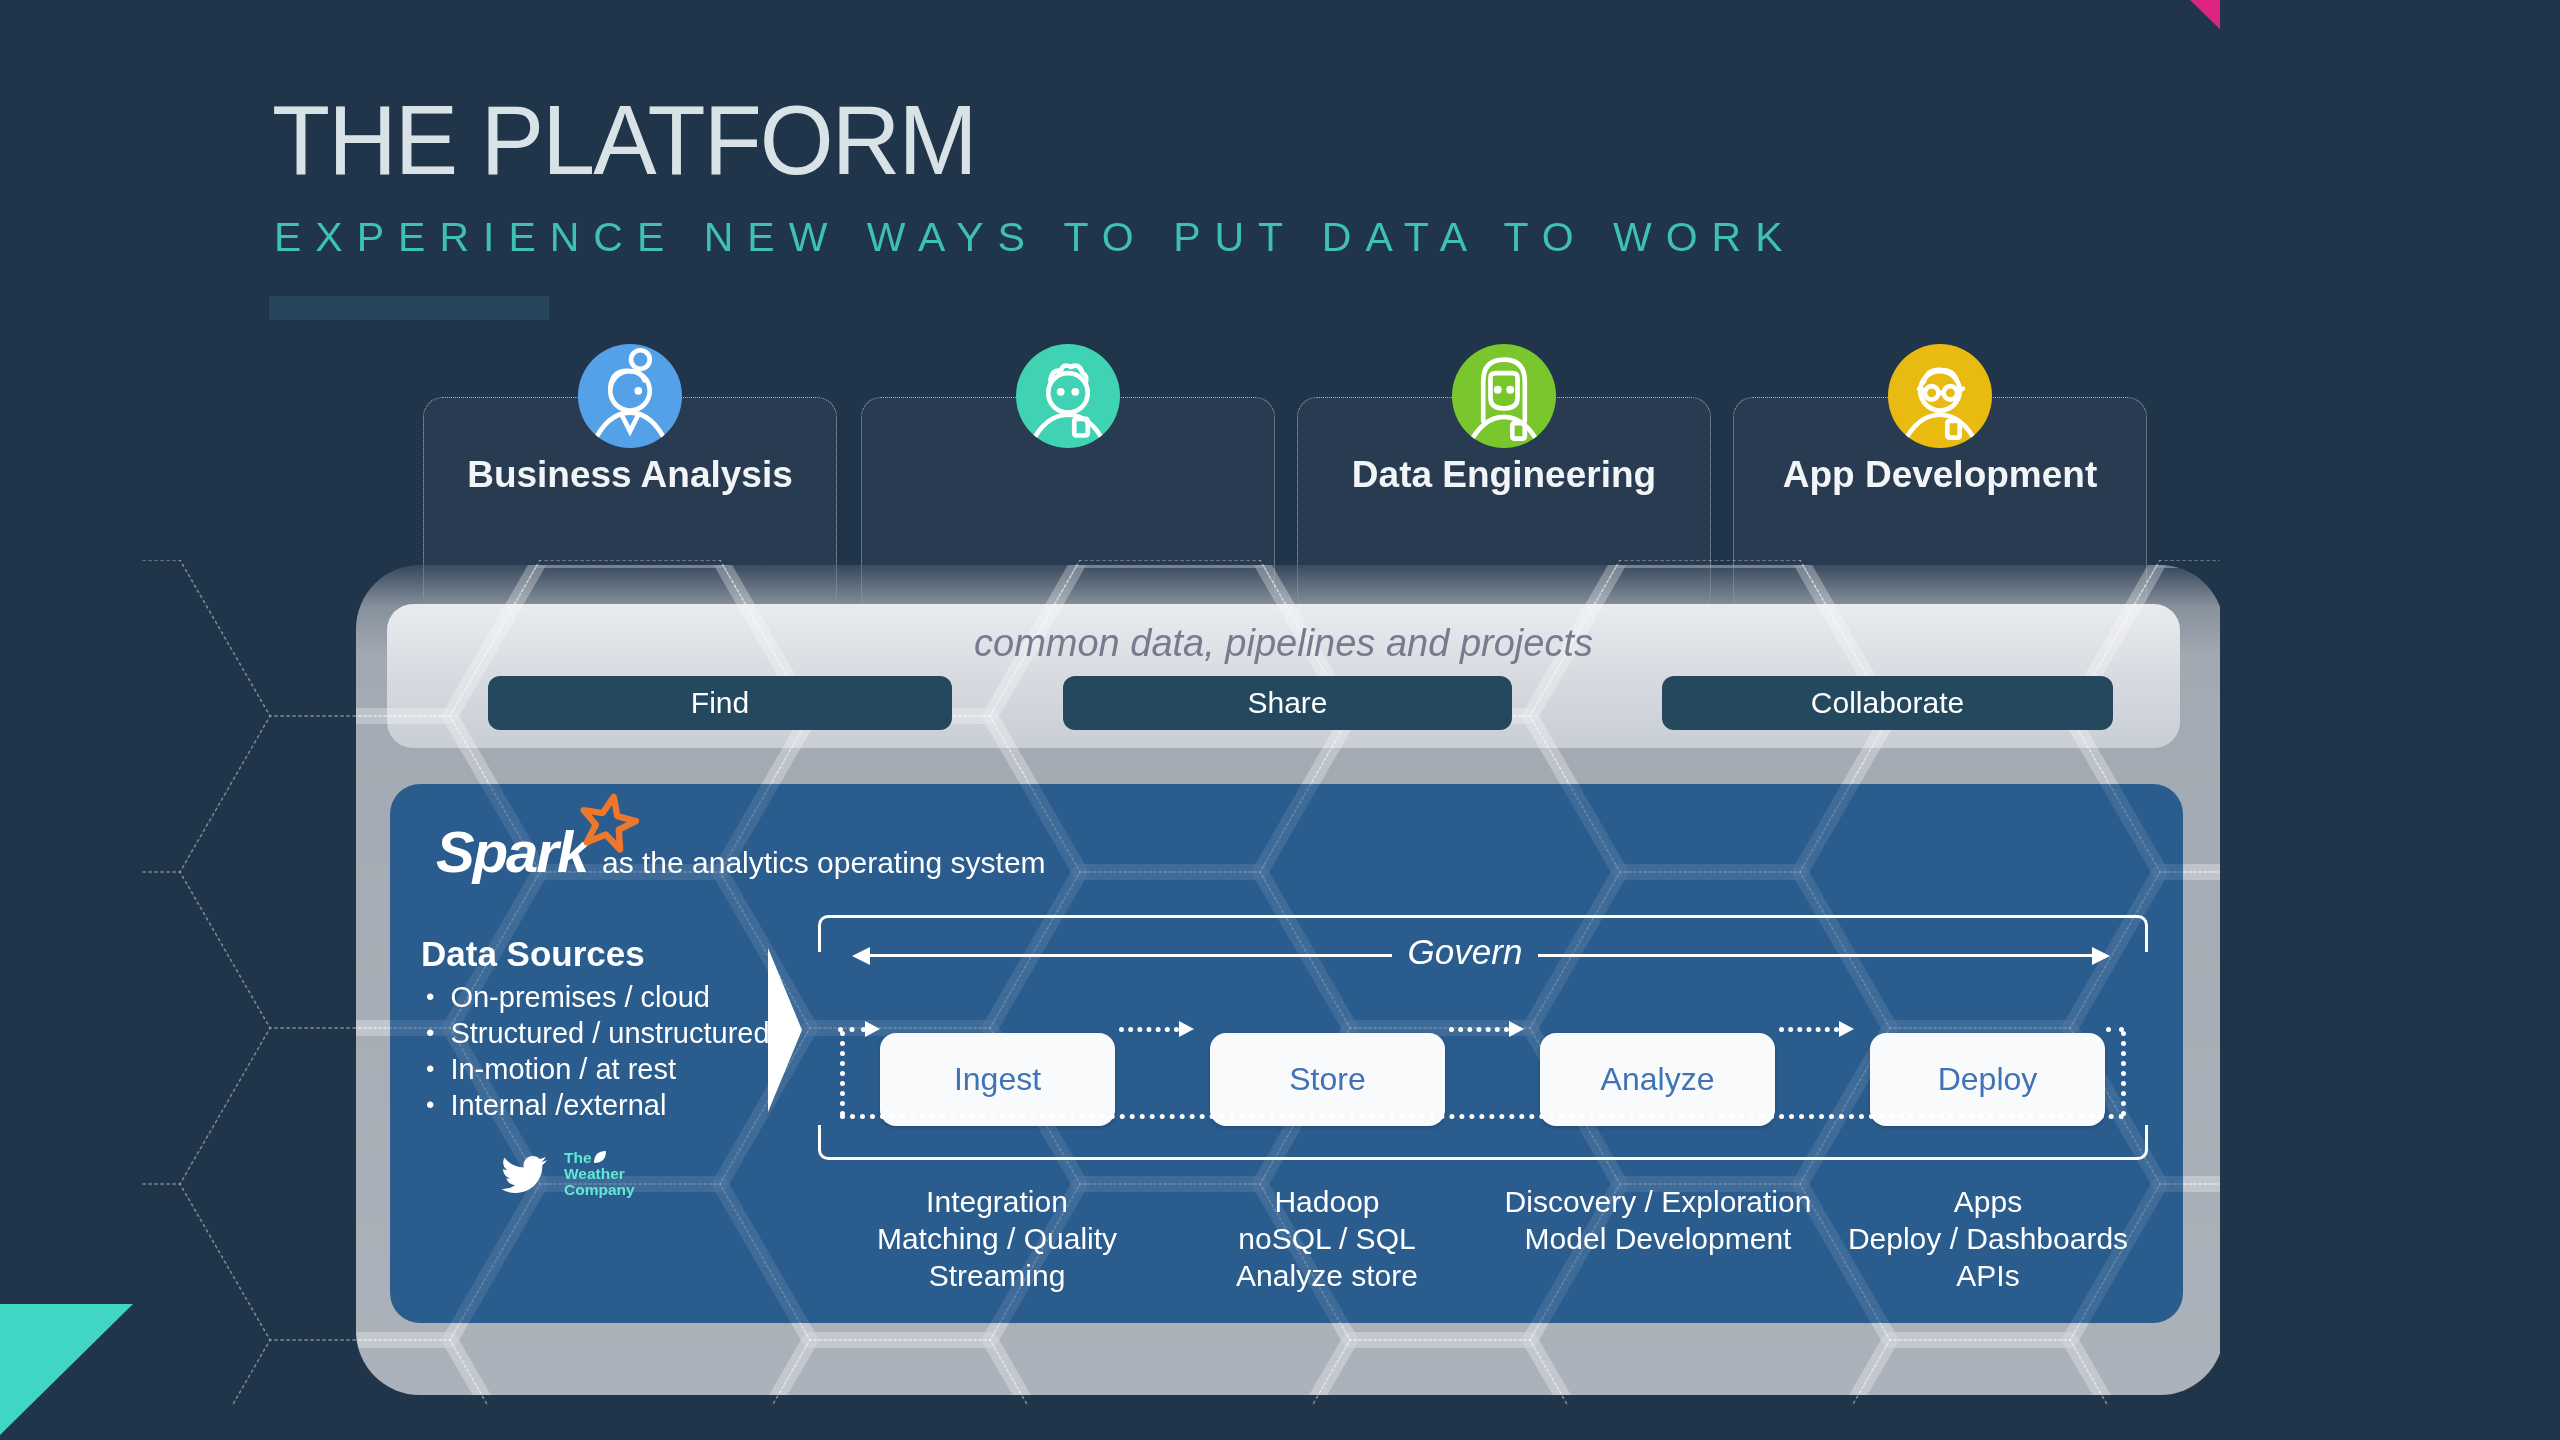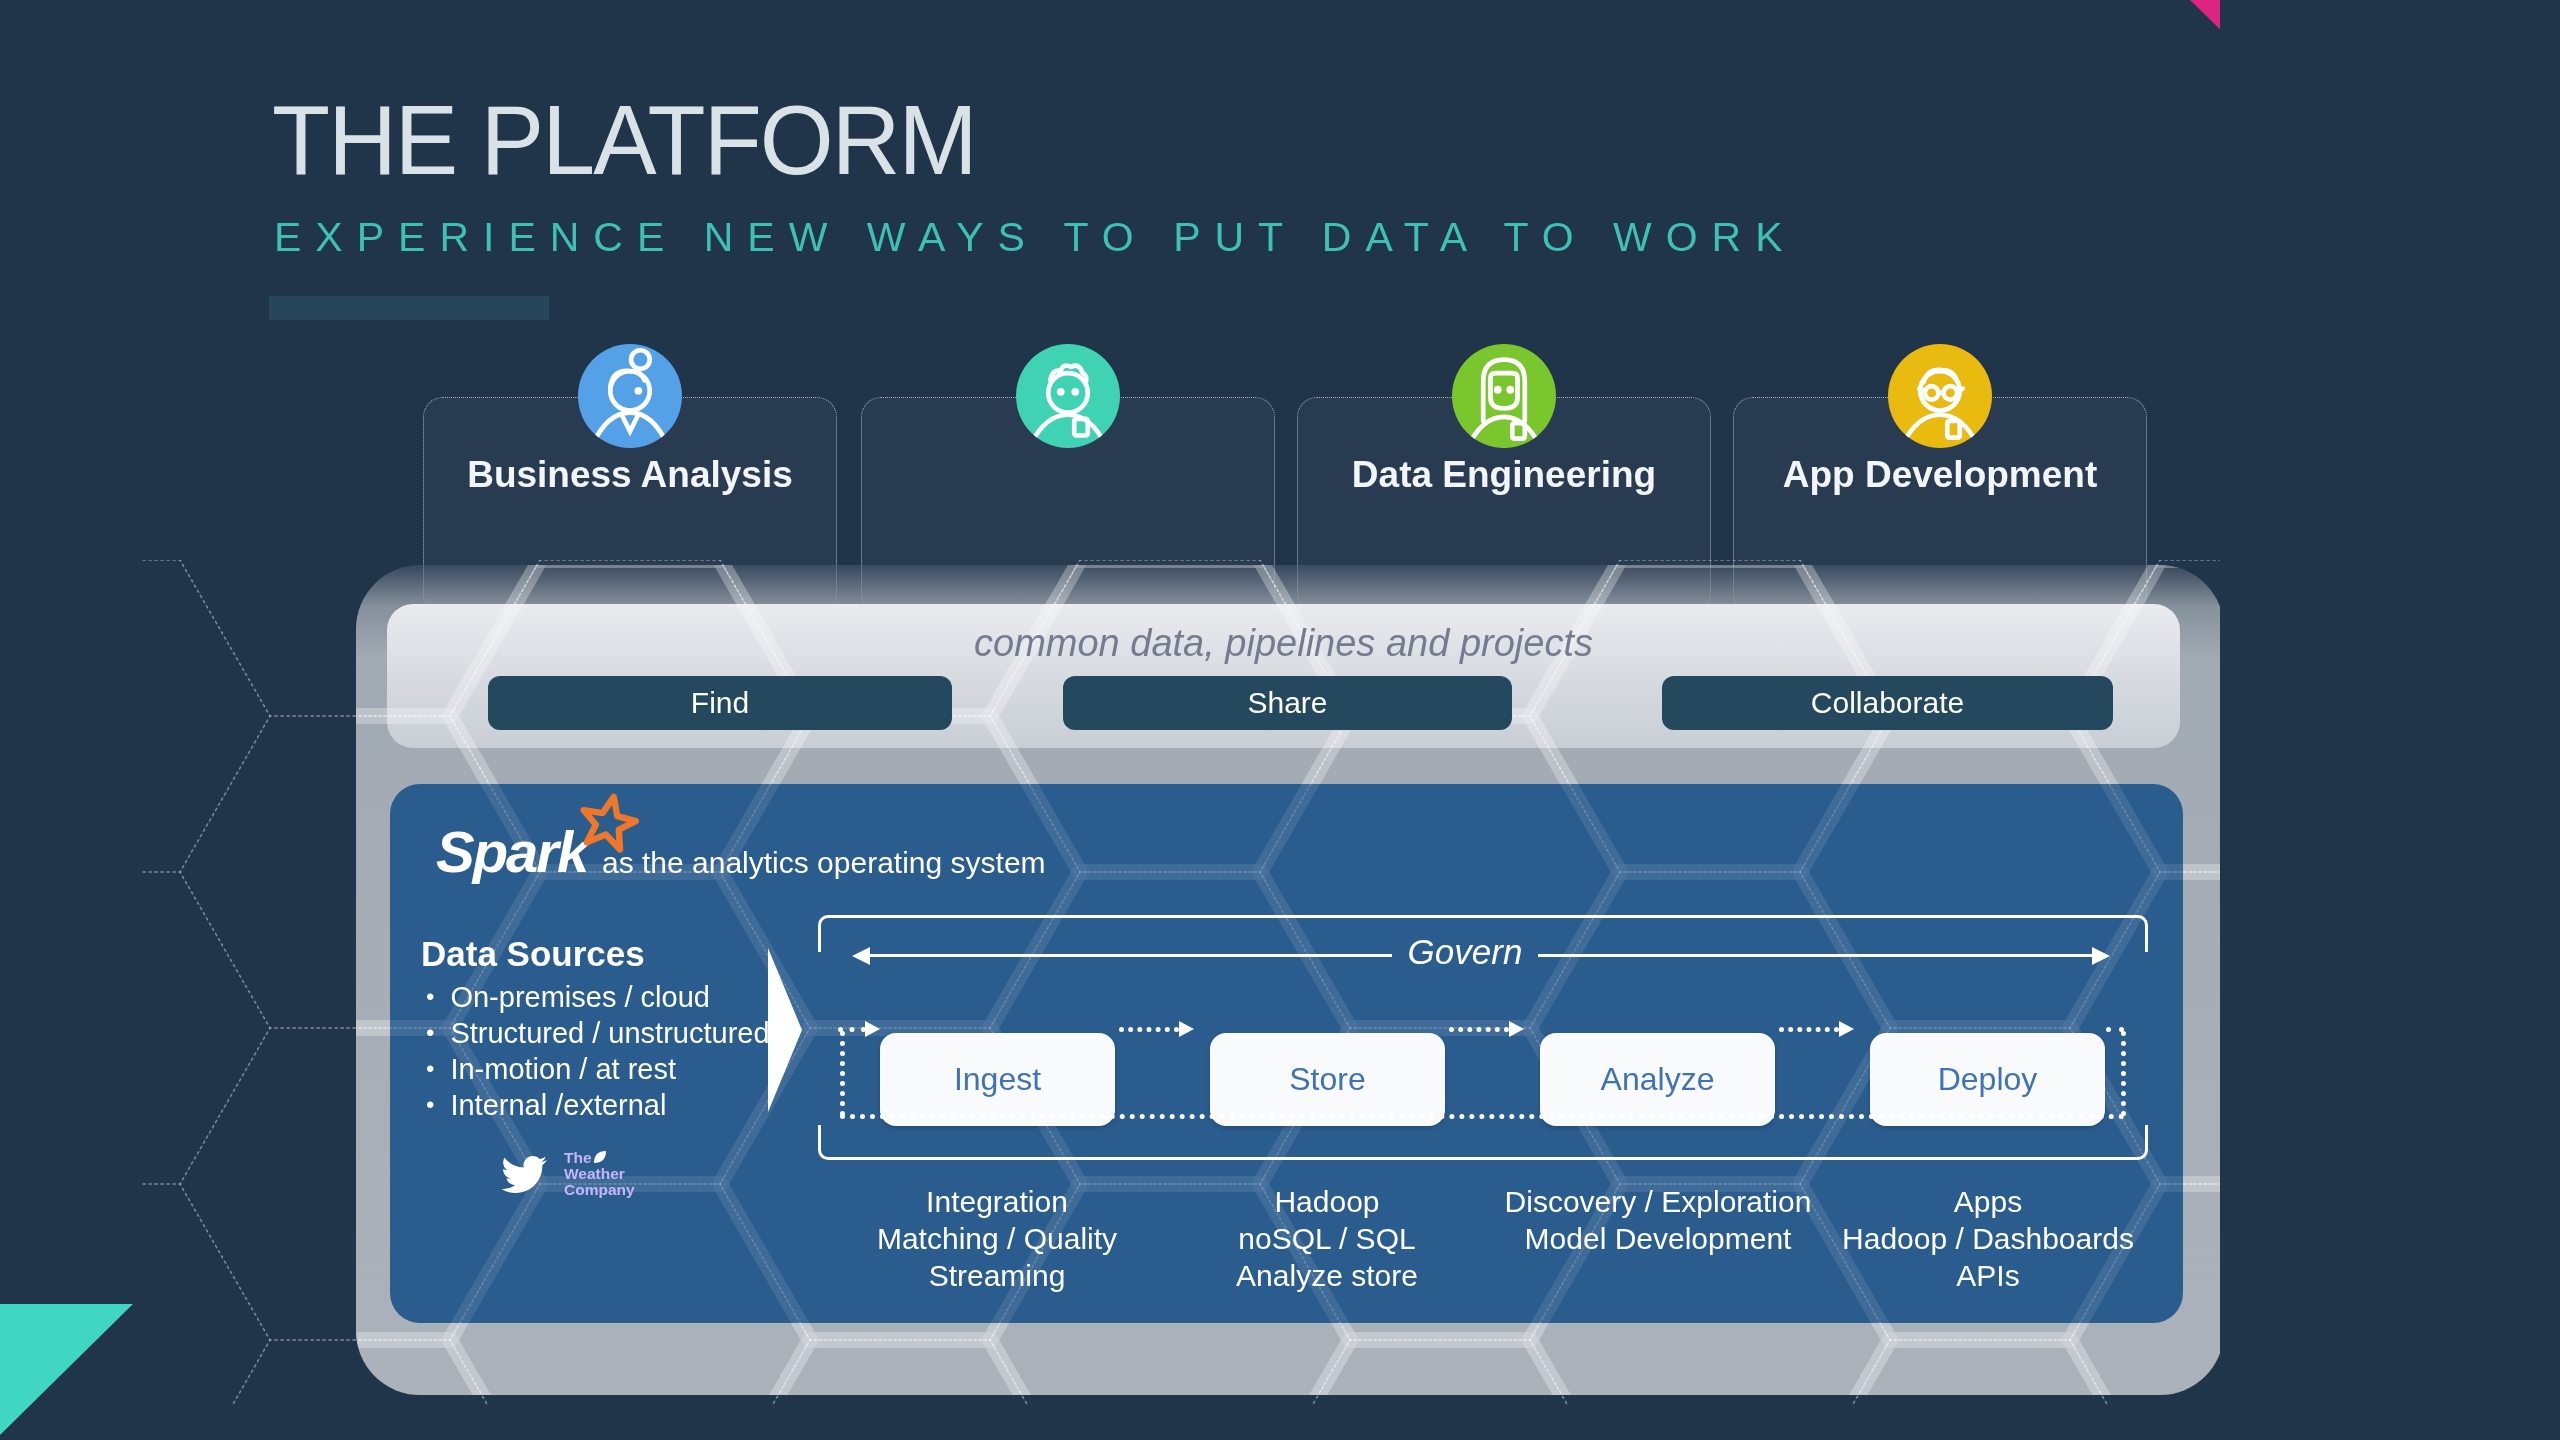--- a/index.html
+++ b/index.html
@@ -63,21 +63,21 @@
   #spark-logo{left:46px;top:26px;height:70px;}
   #spark-word{position:absolute;left:0;top:8px;font-size:58px;font-weight:bold;
     font-style:italic;letter-spacing:-2px;color:#fff;}
   #spark-star{position:absolute;left:140px;top:-18px;}
   #spark-caption{left:212px;top:62px;font-size:30px;color:#fff;}
 
   #ds-title{left:31px;top:150px;font-size:35px;font-weight:bold;color:#fff;}
   #ds-list{left:36px;top:196px;font-size:29px;color:#fff;line-height:35px;}
   #ds-list .li::before{content:"\2022";font-size:24px;margin-right:16px;position:relative;top:-2px;}
   #ds-logos{left:112px;top:370px;height:50px;}
-  #weather-logo{position:absolute;left:62px;top:-4px;color:#c4b5fd;font-size:15.5px;
+  #weather-logo{position:absolute;left:62px;top:-4px;color:#5eead4;font-size:15.5px;
     font-weight:bold;line-height:16px;}
   #weather-logo .leaf{display:inline-block;margin-left:2px;}
 
   #data-flow-arrow{left:378px;top:164px;width:0;height:0;
     border-left:34px solid #fff;border-top:82px solid transparent;border-bottom:82px solid transparent;}
 
   
   #govern-bracket-top{left:428px;top:131px;width:1324px;height:34px;
     border-top:3px solid #fff;border-left:3px solid #fff;border-right:3px solid #fff;
     border-radius:10px 10px 0 0;}
@@ -549,19 +549,19 @@
         <div>Hadoop</div>
         <div>noSQL / SQL</div>
         <div>Analyze store</div>
       </div>
       <div class="cap-col" id="cap-col-3">
         <div>Discovery / Exploration</div>
         <div>Model Development</div>
       </div>
       <div class="cap-col" id="cap-col-4">
         <div>Apps</div>
-        <div>Hadoop / Dashboards</div>
+        <div>Deploy / Dashboards</div>
         <div>APIs</div>
       </div>
 
     </div>
   </div>
 </div>
 
 </body></html>

